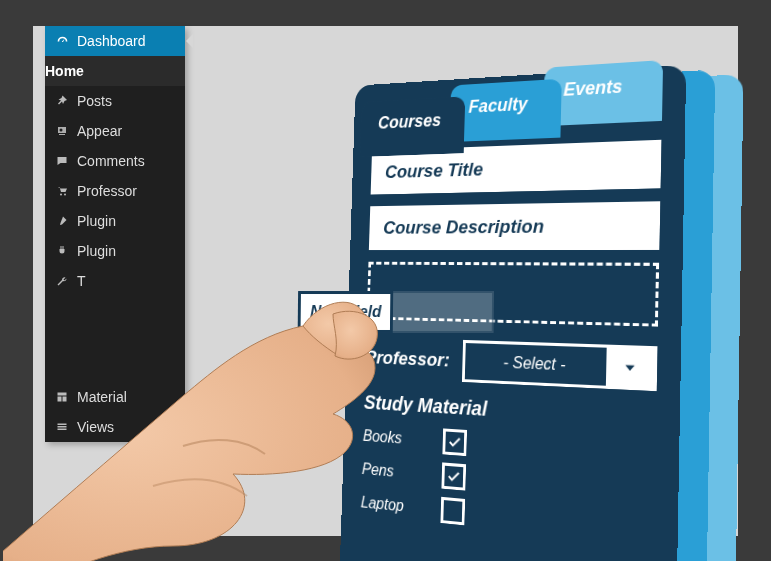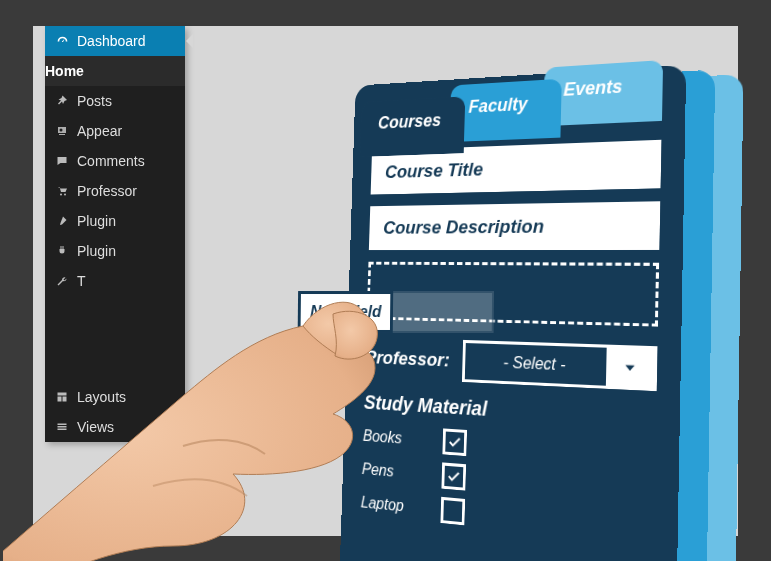--- a/index.html
+++ b/index.html
@@ -321,21 +321,21 @@
       </span>
       <span class="label">T</span>
     </div>
     <div class="spacer"></div>
     <div class="item">
       <span class="icon">
         <svg width="12" height="12" viewBox="0 0 24 24" fill="currentColor">
             <path d="M3 3h18v6H3zM3 11h8v10H3zM13 11h8v10h-8z"></path>
           </svg>
       </span>
-      <span class="label">Layouts</span>
+      <span class="label">Material</span>
     </div>
     <div class="item">
       <span class="icon">
         <svg width="12" height="12" viewBox="0 0 24 24" fill="currentColor">
             <path d="M3 5h18v3H3zM3 10h18v3H3zM3 15h18v3H3z"></path>
           </svg>
       </span>
       <span class="label">Views</span>
     </div>
   </div>

